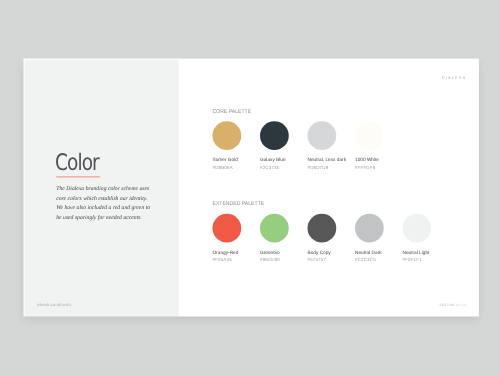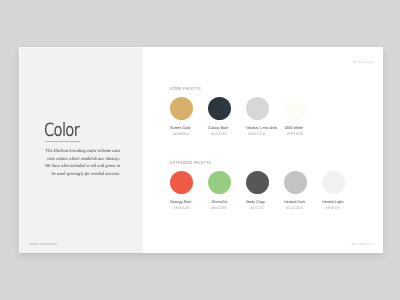--- a/index.html
+++ b/index.html
@@ -3,21 +3,21 @@
 <meta charset="utf-8">
 <style>
   html,body{margin:0;padding:0;}
   *{-webkit-font-smoothing:antialiased;text-rendering:geometricPrecision;}
   .stage{will-change:transform;}
   body{width:400px;height:300px;overflow:hidden;background:#d5d7d6;
        font-family:"Liberation Sans",sans-serif;}
   .stage{position:relative;width:400px;height:300px;}
   .page{position:absolute;left:19px;top:47px;width:364px;height:206px;
         background:#ffffff;display:flex;
-        box-shadow:0 3px 7px rgba(0,0,0,0.10);text-align:right;}
+        box-shadow:0 3px 7px rgba(0,0,0,0.10);}
   .left{width:124px;background:#f1f2f2;position:relative;}
   .edgehl{position:absolute;left:0;top:0;width:1px;height:100%;background:#fcfcfc;}
   .edgehlT{position:absolute;left:0;top:0;width:100%;height:1px;background:#fbfbfb;}
   .right{flex:1;background:#fff;position:relative;}
   .title{position:absolute;left:25px;top:73px;font-family:"DejaVu Sans Condensed","DejaVu Sans",sans-serif;font-size:18.3px;color:#4e5255;font-weight:200;letter-spacing:-0.8px;transform:scaleX(0.90);transform-origin:left center;}
   .rule{position:absolute;left:26px;top:94px;width:35px;height:1px;background:#eea196;}
   .body{position:absolute;left:26px;top:99.8px;font-family:"Liberation Serif",serif;
         font-style:italic;font-size:6.5px;line-height:11.14px;color:#3b3e40;white-space:nowrap;transform:scale(0.70);transform-origin:left top;}
   .brandfoot{position:absolute;left:11px;top:195.5px;font-size:6.4px;letter-spacing:0.6px;color:#9a9d9f;transform:scale(0.375,0.4);transform-origin:left top;white-space:nowrap;}
   .logo{position:absolute;right:10px;top:12.5px;font-size:7.2px;letter-spacing:2.4px;color:#a9acae;transform:scale(0.42,0.46);transform-origin:right top;white-space:nowrap;}

